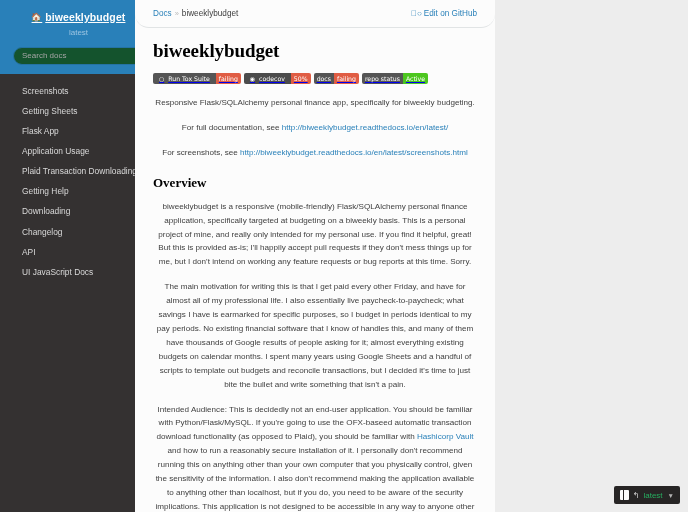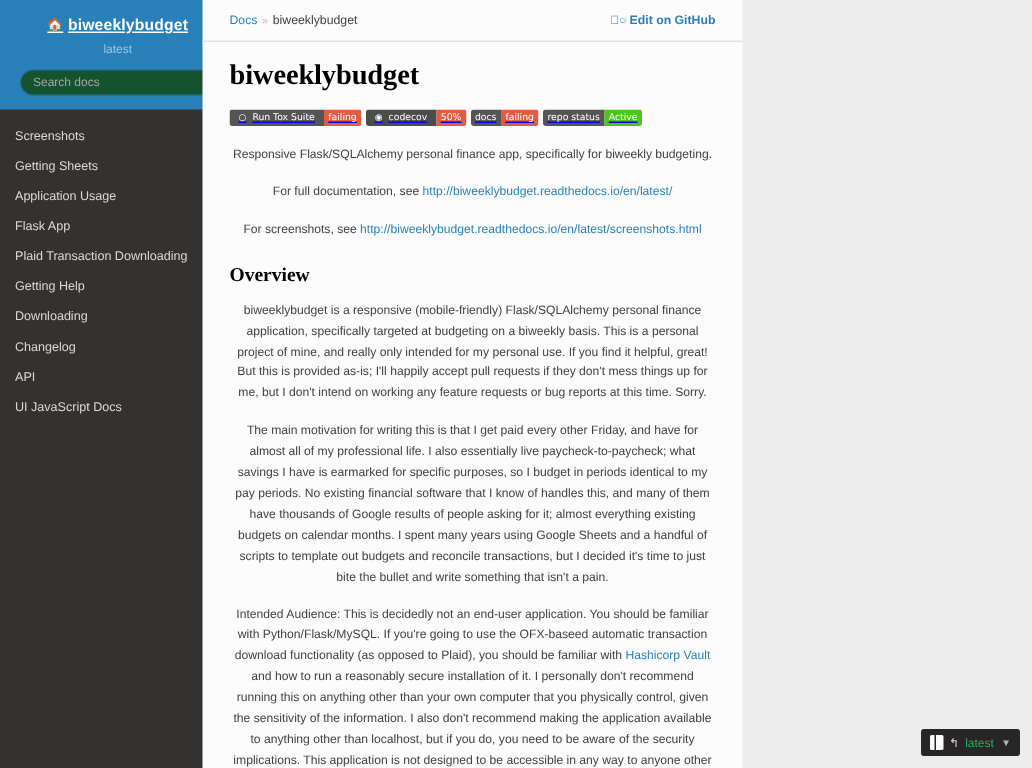--- a/index.html
+++ b/index.html
@@ -43,50 +43,51 @@
     border: 1px solid #2472a4;
     border-radius: 50px;
     background: #14532d;
     font-size: 8px;
     color: #9b9b9b;
     padding: 3px 8px 4px 8px;
     font-family: "Liberation Sans", sans-serif;
     outline: none;
   }
   .search-input::placeholder { color: #a5a5a5; }
-  .nav-list { list-style: none; margin: 0; padding: 7px 0 0 0; }
+  .nav-list { list-style: none; margin: 0; padding: 7px 0 0 12px; }
   .nav-item a {
     display: block;
     color: #d9d9d9;
     font-size: 8.4px;
     text-decoration: none;
     padding: 5px 0 5px 10px;
     line-height: 1.2;
   }
 
   
   .content-wrap {
     position: absolute; left: 135px; top: 0;
     width: 360px; height: 512px;
     background: #fcfcfc;
   }
   .breadcrumbs {
     padding: 9px 18px 7px 18px;
     border-bottom: 1px solid #e1e4e5;
     position: relative;
     height: 28px;
+    border-radius: 14px;
   }
   .bc-left { font-size: 8.2px; color: #404040; }
   .bc-left a { color: #2980b9; text-decoration: none; }
   .bc-sep { color: #bbb; margin: 0 3px; font-size: 7.5px; }
   .bc-right {
     position: absolute; right: 18px; top: 9px;
     font-size: 8.2px;
   }
-  .bc-right a { color: #2980b9; text-decoration: none; font-weight: bold; }
+  .bc-right a { color: #2980b9; text-decoration: none; }
   .gh-icon { font-size: 8px; margin-right: 2px; }
 
   .doc { padding: 12px 18px 0 18px; }
   h1.doc-title {
     font-family: "Liberation Serif", serif;
     font-size: 19px;
     font-weight: bold;
     color: #000;
     margin: 0 0 11px 0;
     letter-spacing: -.1px;
@@ -164,24 +165,24 @@
       </div>
     </div>
     <ul class="nav-list">
       <li class="nav-item">
           <a href="#">Screenshots</a>
         </li>
       <li class="nav-item">
           <a href="#">Getting Sheets</a>
         </li>
       <li class="nav-item">
+          <a href="#">Flask App</a>
+        </li>
+      <li class="nav-item">
           <a href="#">Application Usage</a>
-        </li>
-      <li class="nav-item">
-          <a href="#">Flask App</a>
         </li>
       <li class="nav-item">
           <a href="#">Plaid Transaction Downloading</a>
         </li>
       <li class="nav-item">
           <a href="#">Getting Help</a>
         </li>
       <li class="nav-item">
           <a href="#">Downloading</a>
         </li>

